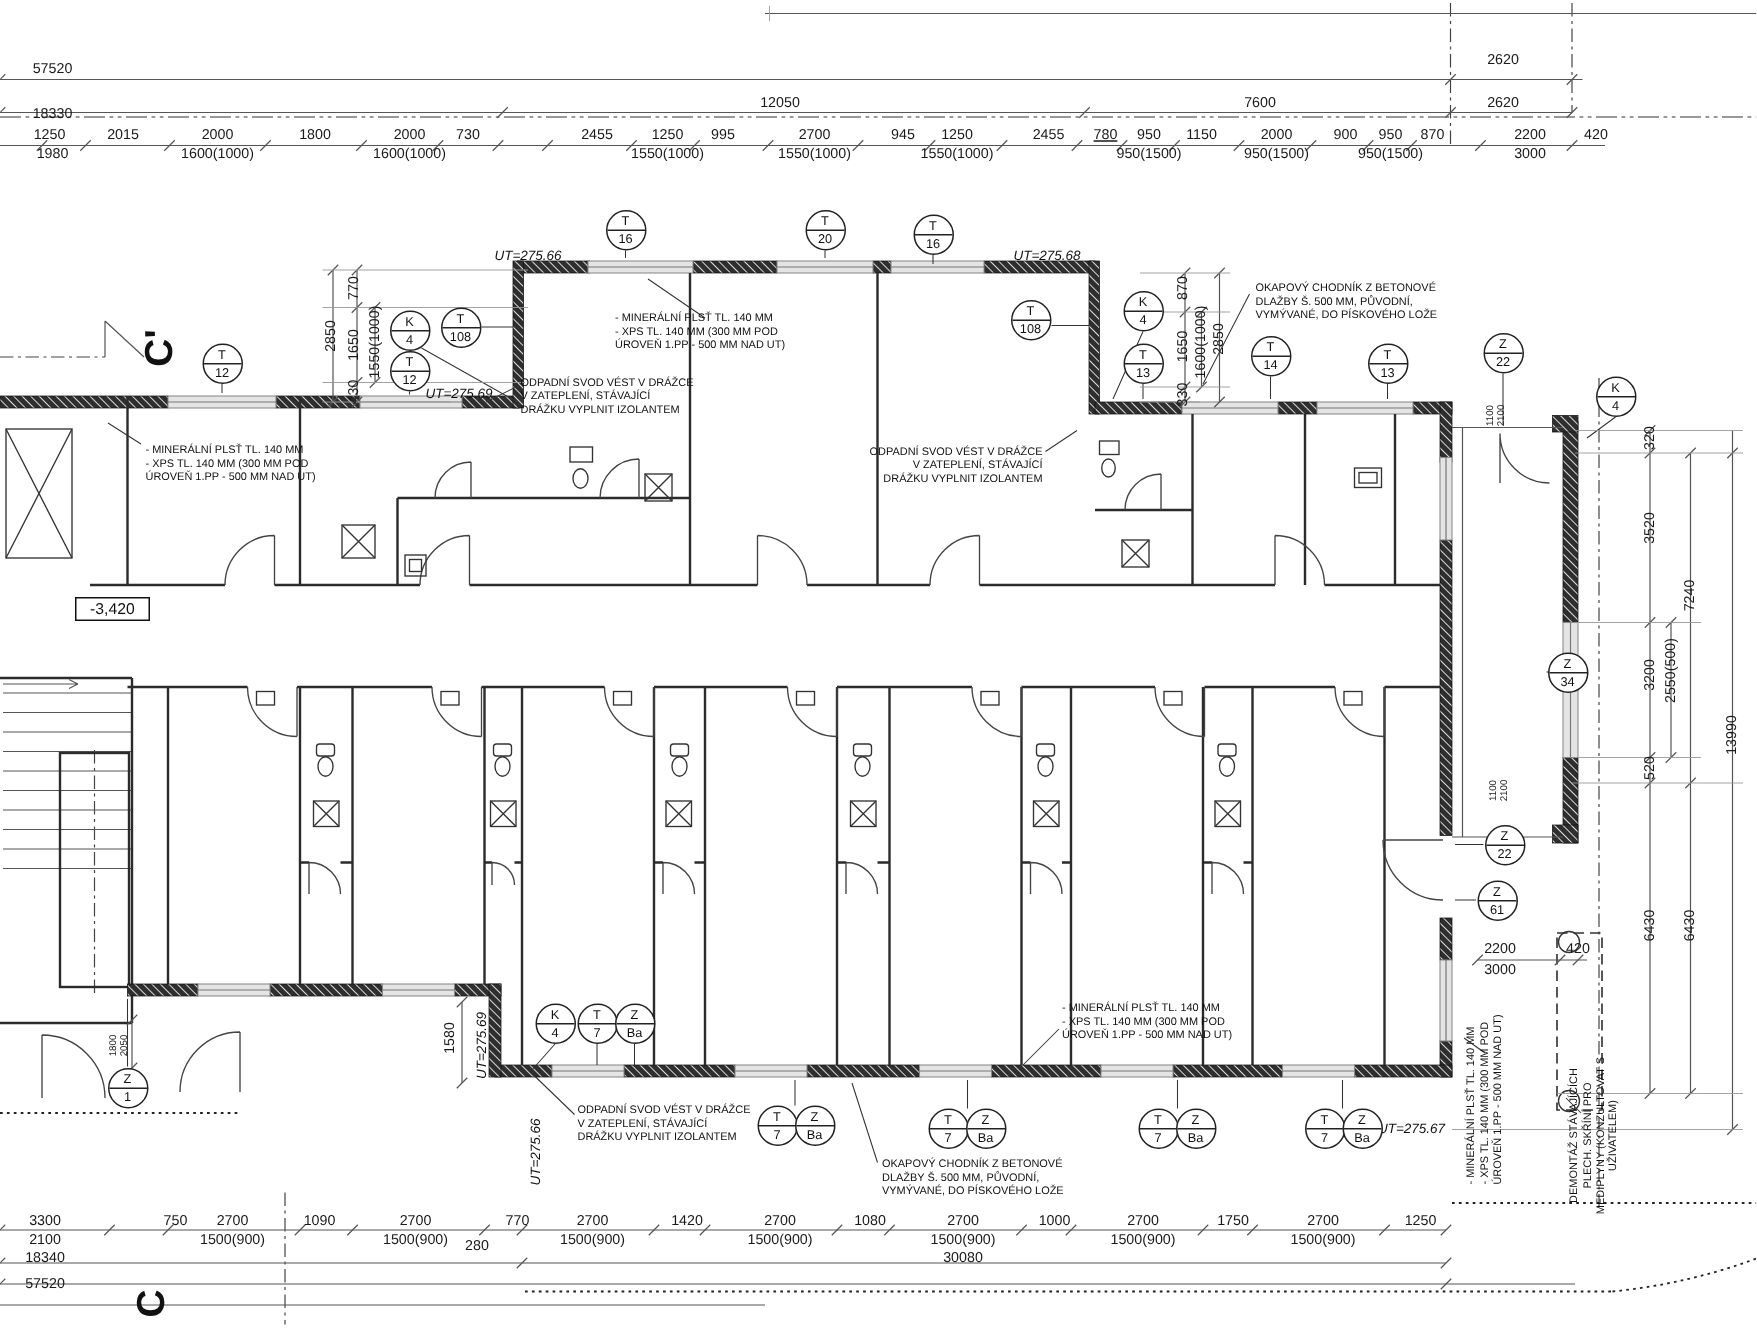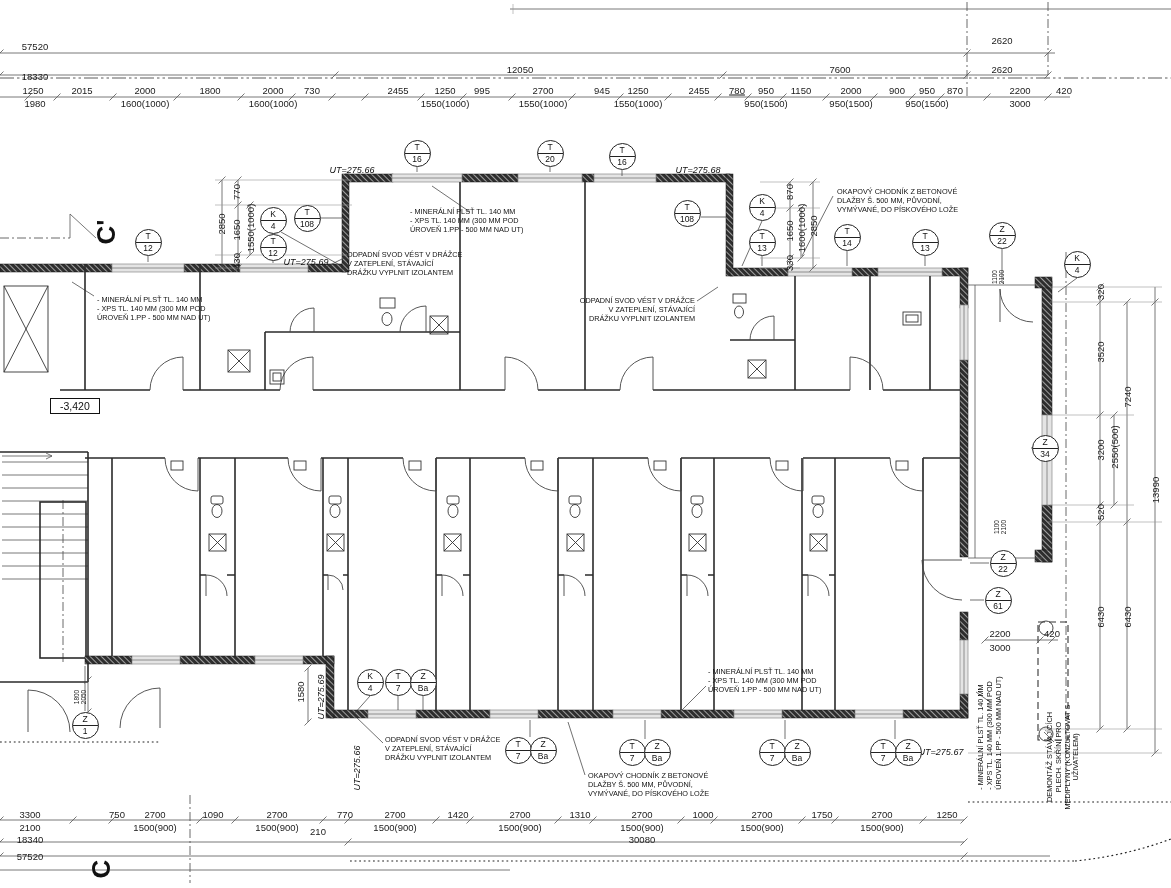--- a/index.html
+++ b/index.html
@@ -416,36 +416,36 @@
       <span class="lab r s" style="left: 83px; top: 697px;">2050</span>
       <span class="lab" style="left: 30px; top: 814px;">3300</span>
       <span class="lab" style="left: 93px; top: 814px; margin-left: 24px;">750</span>
       <span class="lab" style="left: 155px; top: 814px;">2700</span>
       <span class="lab" style="left: 213px; top: 814px;">1090</span>
       <span class="lab" style="left: 277px; top: 814px;">2700</span>
       <span class="lab" style="left: 345px; top: 814px;">770</span>
       <span class="lab" style="left: 395px; top: 814px;">2700</span>
       <span class="lab" style="left: 458px; top: 814px;">1420</span>
       <span class="lab" style="left: 520px; top: 814px;">2700</span>
-      <span class="lab" style="left: 580px; top: 814px;">1310</span>
+      <span class="lab" style="left: 580px; top: 814px;">1080</span>
       <span class="lab" style="left: 642px; top: 814px;">2700</span>
       <span class="lab" style="left: 703px; top: 814px;">1000</span>
       <span class="lab" style="left: 762px; top: 814px;">2700</span>
       <span class="lab" style="left: 822px; top: 814px;">1750</span>
       <span class="lab" style="left: 882px; top: 814px;">2700</span>
       <span class="lab" style="left: 947px; top: 814px;">1250</span>
       <span class="lab" style="left: 30px; top: 827px;">2100</span>
       <span class="lab" style="left: 155px; top: 827px;">1500(900)</span>
       <span class="lab" style="left: 277px; top: 827px;">1500(900)</span>
       <span class="lab" style="left: 395px; top: 827px;">1500(900)</span>
       <span class="lab" style="left: 520px; top: 827px;">1500(900)</span>
       <span class="lab" style="left: 642px; top: 827px;">1500(900)</span>
       <span class="lab" style="left: 762px; top: 827px;">1500(900)</span>
       <span class="lab" style="left: 882px; top: 827px;">1500(900)</span>
-      <span class="lab" style="left: 318px; top: 831px;">210</span>
+      <span class="lab" style="left: 318px; top: 831px;">280</span>
       <span class="lab" style="left: 642px; top: 839px;">30080</span>
       <span class="lab" style="left: 30px; top: 839px;">18340</span>
       <span class="lab" style="left: 30px; top: 856px;">57520</span>
       <span class="ut" style="left: 352px; top: 170px;">UT=275.66</span>
       <span class="ut" style="left: 698px; top: 170px;">UT=275.68</span>
       <span class="ut" style="left: 306px; top: 262px;">UT=275.69</span>
       <span class="ut" style="left: 941px; top: 752px;">UT=275.67</span>
       <span class="ut r" style="left: 321px; top: 697px;">UT=275.69</span>
       <span class="ut r" style="left: 357px; top: 768px;">UT=275.66</span>
       <div class="marker" style="left: 134.5px; top: 228.5px;">

